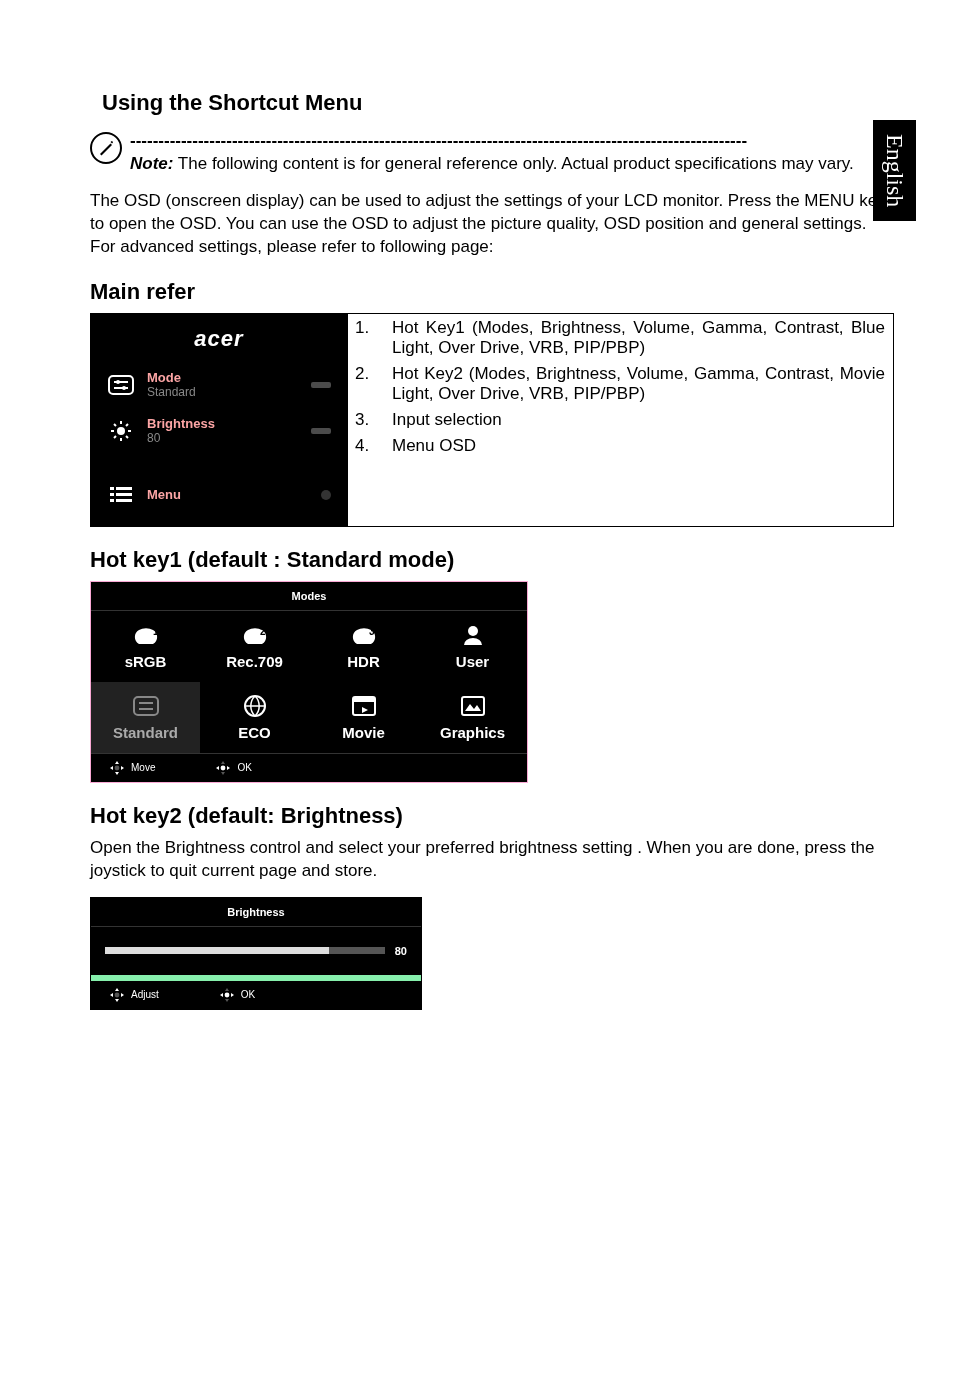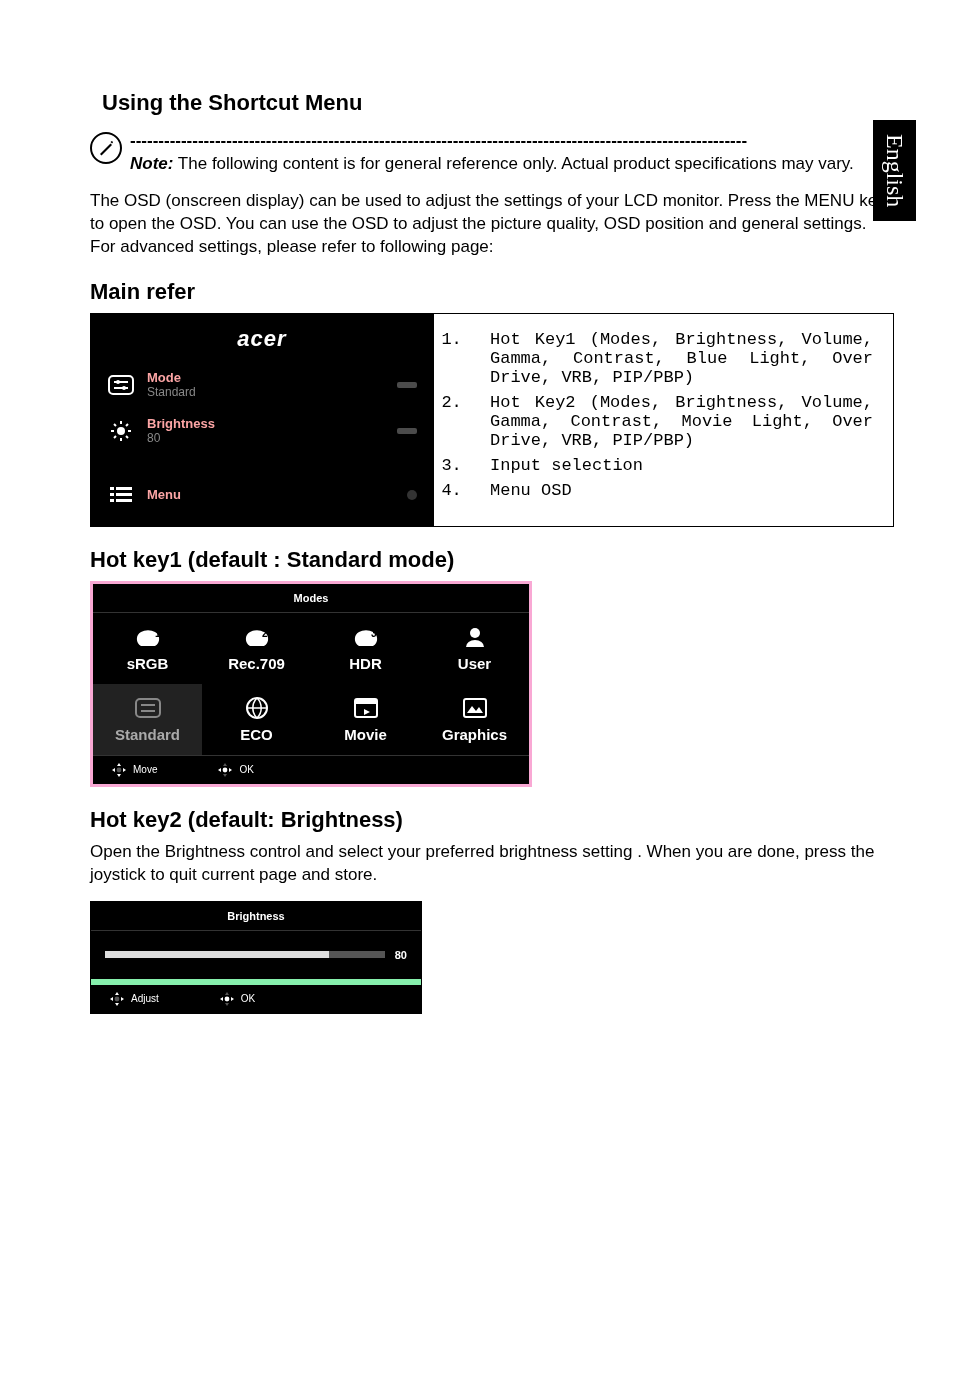--- a/index.html
+++ b/index.html
@@ -66,21 +66,21 @@
     margin: 14px 0;
   }
   .main-row {
     display: flex;
     gap: 0;
     border: 1px solid #000;
     margin-top: 6px;
     margin-bottom: 10px;
   }
   .osd-panel {
-    width: 342px;
+    width: 256px;
     background: #000;
     color: #fff;
     padding: 12px;
     box-sizing: border-box;
   }
   .osd-panel .brand {
     text-align: center;
     font-style: italic;
     font-weight: bold;
     font-size: 22px;
@@ -119,35 +119,34 @@
   .osd-ind.dot {
     width: 10px; height: 10px; border-radius: 50%; background: #333;
   }
   .main-right {
     flex: 1;
     padding: 4px 8px;
     font-size: 17px;
     border-left: 1px solid #000;
   }
   .main-right ol {
-    margin: 12px;
+    margin: 0;
     padding-left: 18px;
     list-style: decimal;
-    font-family: Liberation Mono, monospace;
   }
   .main-right li {
     margin-bottom: 6px;
     padding-left: 18px;
     text-align: justify;
   }
 
   .modes-panel {
     width: 436px;
     background: #000;
-    border: 3px solid #f9a8d4;
+    border: 1px solid #f9a8d4;
     color: #fff;
     font-size: 12px;
     margin-top: 4px;
   }
   .modes-panel .hdr {
     text-align: center;
     font-weight: bold;
     padding: 8px 0;
     border-bottom: 1px solid #333;
     font-size: 11px;

